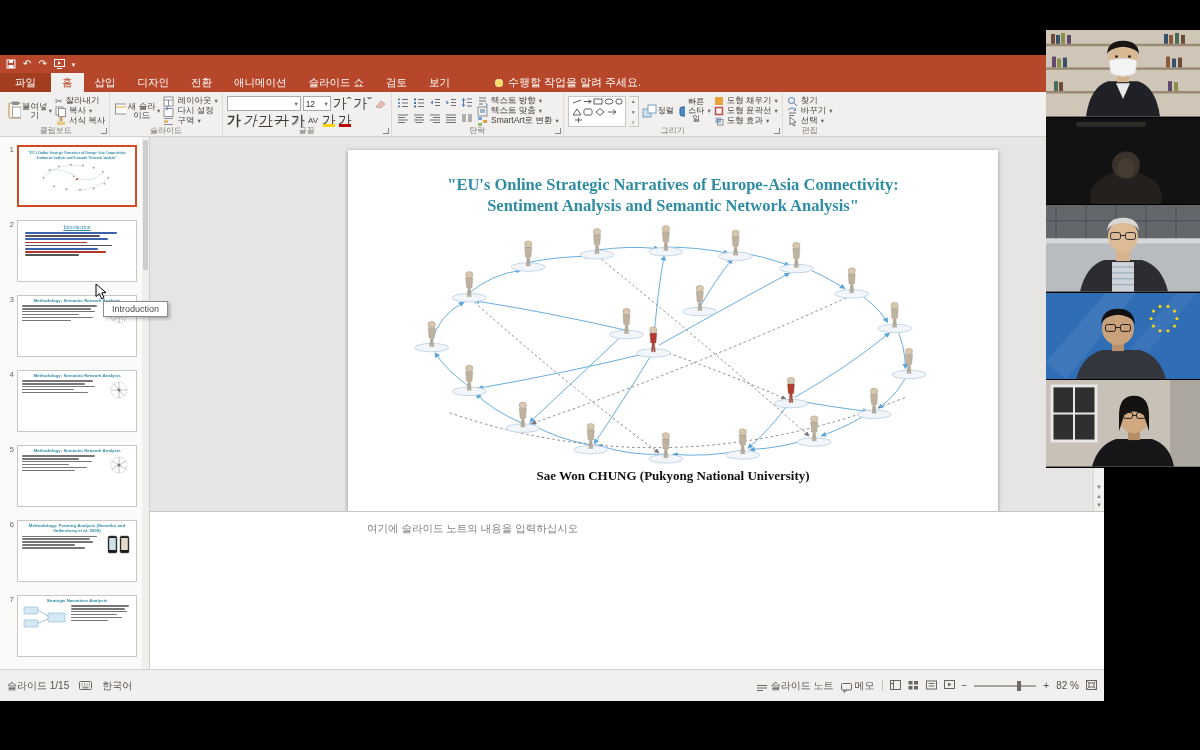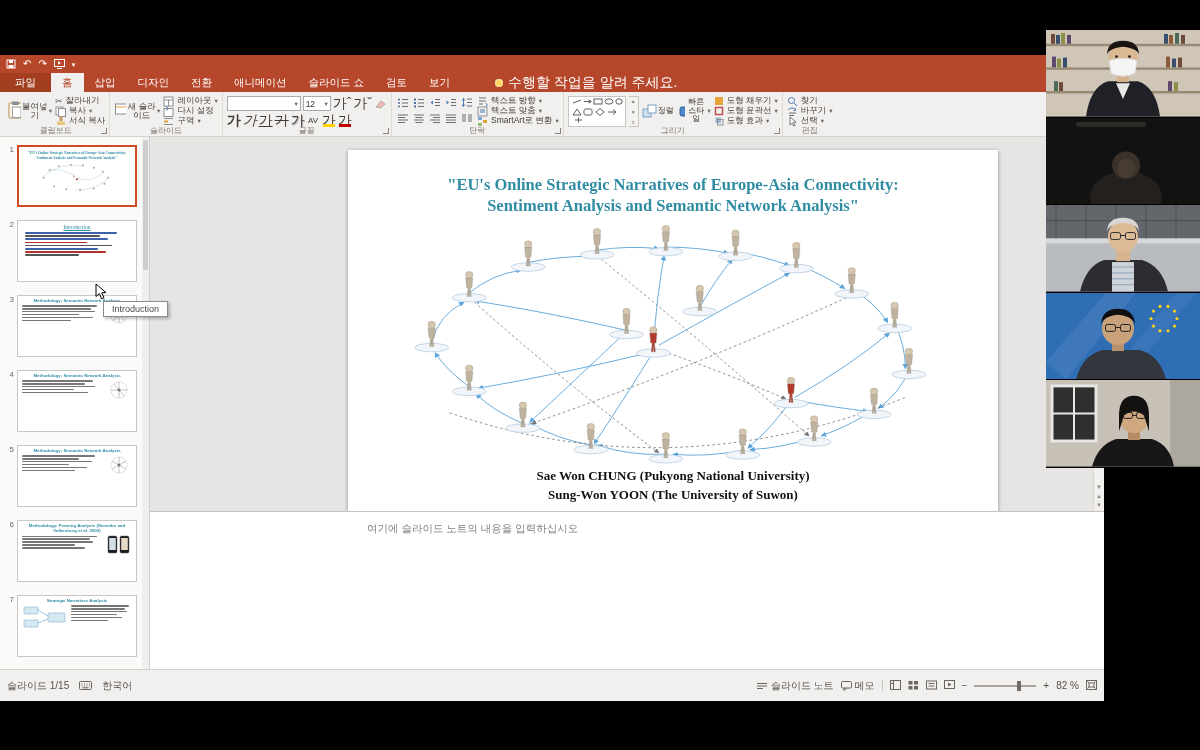--- a/index.html
+++ b/index.html
@@ -14,21 +14,21 @@
   .qat { display:flex; align-items:center; gap:7px; padding-left:6px; width:150px; flex:none; }
   .qbtn { font-size:10px; line-height:1; color:#fff; display:inline-flex; align-items:center; }
   .qbtn.small { font-size:7px; }
   .wtitle { flex:1; text-align:center; font-size:9.5px; white-space:nowrap; overflow:hidden; }
   .tspacer { width:150px; flex:none; }
 
   .tabs { height:19px; background:var(--titlebar,#b7472a); display:flex; align-items:stretch; flex:none; }
   .ftab { background:#a23e1f; color:#fff; font-size:10.5px; padding:0 15px; display:flex; align-items:center; }
   .tab { color:#fff; font-size:10.5px; padding:0 11px; display:flex; align-items:center; white-space:nowrap; }
   .tab.active { background:#f2f0ee; color:var(--titlebar,#b7472a); }
-  .tellme { margin-left:26px; display:flex; align-items:center; gap:5px; color:#fff; font-size:14px; padding:0 8px; white-space:nowrap; }
+  .tellme { margin-left:26px; display:flex; align-items:center; gap:5px; color:#fff; font-size:11px; padding:0 8px; white-space:nowrap; }
   .bulb { width:8px; height:8px; border-radius:50%; background:#ffd964; box-shadow:0 0 2px #fff inset; display:inline-block; }
 
   .ribbon { height:45px; background:#f2f0ee; border-bottom:1px solid #d4d0cc; display:flex; align-items:stretch; padding-left:2px; flex:none; }
   .rgroup { position:relative; border-right:1px solid #dedad6; padding:2px 4px 11px 4px; display:flex; gap:3px; }
   .glabel { position:absolute; bottom:0; left:0; right:0; text-align:center; font-size:8px; color:#7a7672; white-space:nowrap; }
   .launcher { position:absolute; right:2px; bottom:2px; width:6px; height:6px; border-right:1.5px solid #8a8682; border-bottom:1.5px solid #8a8682; }
   .bigbtn { width:46px; display:flex; flex-direction:row; align-items:center; font-size:8.5px; color:#3f3b37; gap:1px; padding-top:2px; text-align:center; line-height:1.05; }
   .dd { font-size:6.5px; color:#6a6661; line-height:.6; }
   .scol { display:flex; flex-direction:column; justify-content:space-between; padding:2px 0; }
   .sbtn2 { display:flex; align-items:center; gap:3px; font-size:8.5px; color:#3f3b37; height:10px; white-space:nowrap; }
@@ -79,21 +79,21 @@
   .vsthumb { width:7px; height:80px; background:#cdc9c5; margin-top:3px; border-radius:2px; }
   .vfill { flex:1; }
   .varrows { display:flex; flex-direction:column; gap:3px; align-items:center; padding-bottom:1px; }
 
   .notes { height:158px; background:#fff; border-top:1px solid #c6c3c0; position:relative; }
   .notes-ph { position:absolute; left:217px; top:10px; font-size:10.5px; color:#808080; white-space:nowrap; }
 
   .status { height:32px; background:#f2f0ee; border-top:1px solid #d4d0cc; display:flex; align-items:center; justify-content:space-between; font-size:10px; color:#55514d; padding:0 7px; flex:none; }
   .sleft { display:flex; align-items:center; gap:10px; }
   .sright { display:flex; align-items:center; gap:7px; white-space:nowrap; }
-  .sbtn { display:inline-flex; align-items:center; gap:3px;font-family:Liberation Serif, serif; }
+  .sbtn { display:inline-flex; align-items:flex-end; gap:3px; }
   .vsep { width:1px; height:11px; background:#c6c2be; display:inline-block; }
   .ztrack { width:62px; height:2px; background:#a8a4a0; position:relative; display:inline-block; }
   .zthumb { position:absolute; left:68%; top:-4px; width:4px; height:10px; background:#6e6a66; }
 
   .tooltip { position:absolute; left:103px; top:301px; background:#fff; border:1px solid #8c8c8c; box-shadow:2px 2px 3px rgba(0,0,0,.25); font-size:9px; color:#4a4a4a; padding:2px 8px; z-index:40; }
   .cursor { position:absolute; left:95px; top:283px; z-index:45; }
 
   
   .videos { position:absolute; left:1046px; top:30px; width:154px; height:438px; display:flex; flex-direction:column; z-index:50; background:#000; }
   .vid { flex:1; min-height:0; border-bottom:1px solid #000; }
@@ -702,21 +702,20 @@
                 <use href="#pn" x="92" y="222" style="color:#bfb3a0"></use>
                   <use href="#pn" x="268" y="148" style="color:#bfb3a0"></use>
                 <use href="#pn" x="350" y="118" style="color:#bfb3a0"></use>
                 <use href="#pn" x="298" y="172" style="color:#b03a2e"></use>
                   <use href="#pn" x="452" y="238" style="color:#b03a2e"></use>
               </g>
             </svg>
 
             <div class="authors">
               <div>Sae Won CHUNG (Pukyong National University)</div>
-              <div>Sung-Won YOON (The University of Suwon)</div>
             </div>
           </div>
 
           <div class="vscroll">
             <span>▲</span>
             <span class="vsthumb"></span>
             <span class="vfill"></span>
             <div class="varrows">
               <span>▼</span>
               <span>▲</span>

